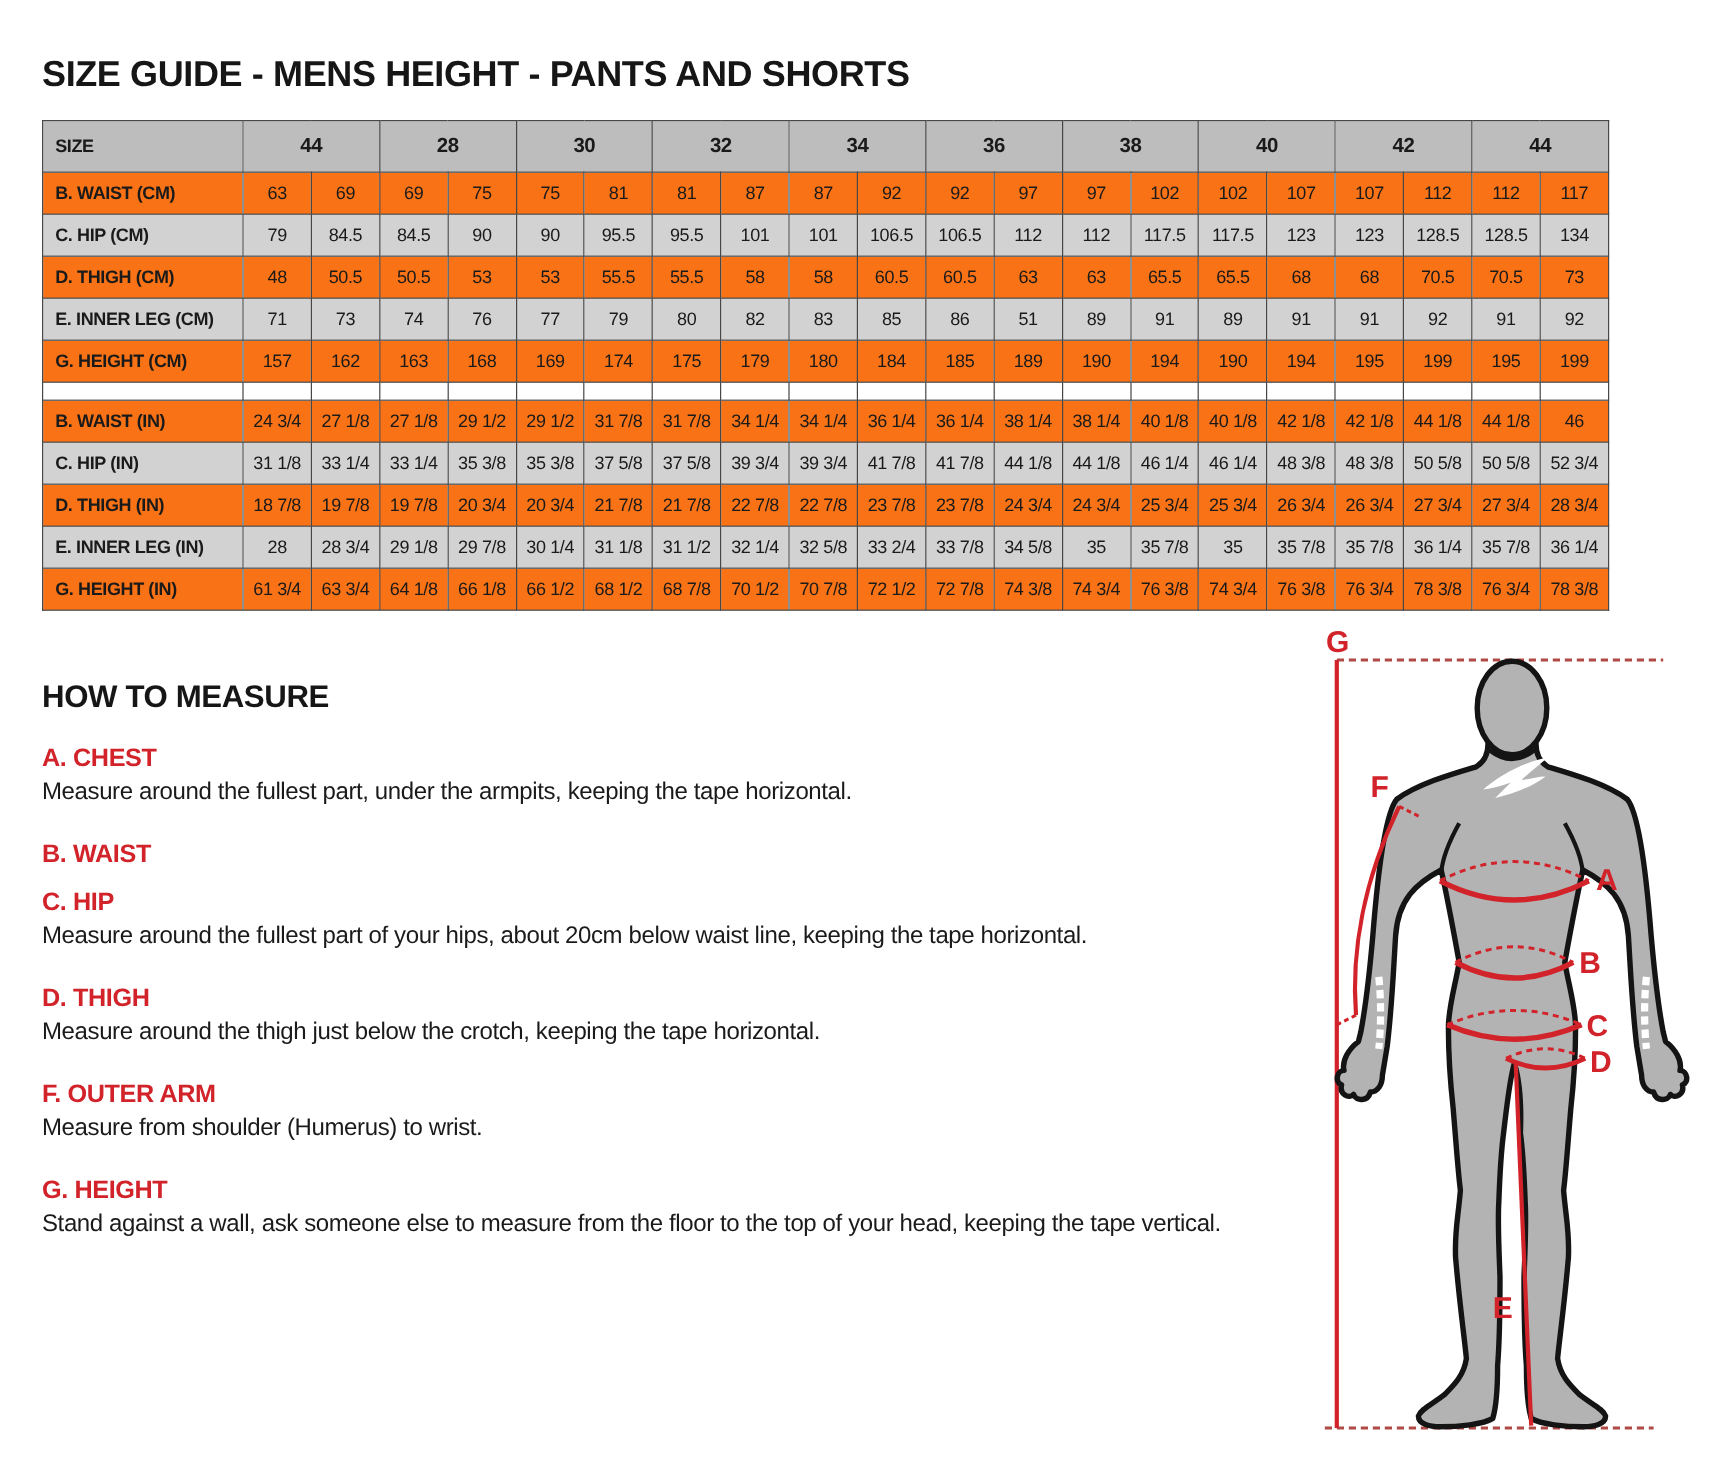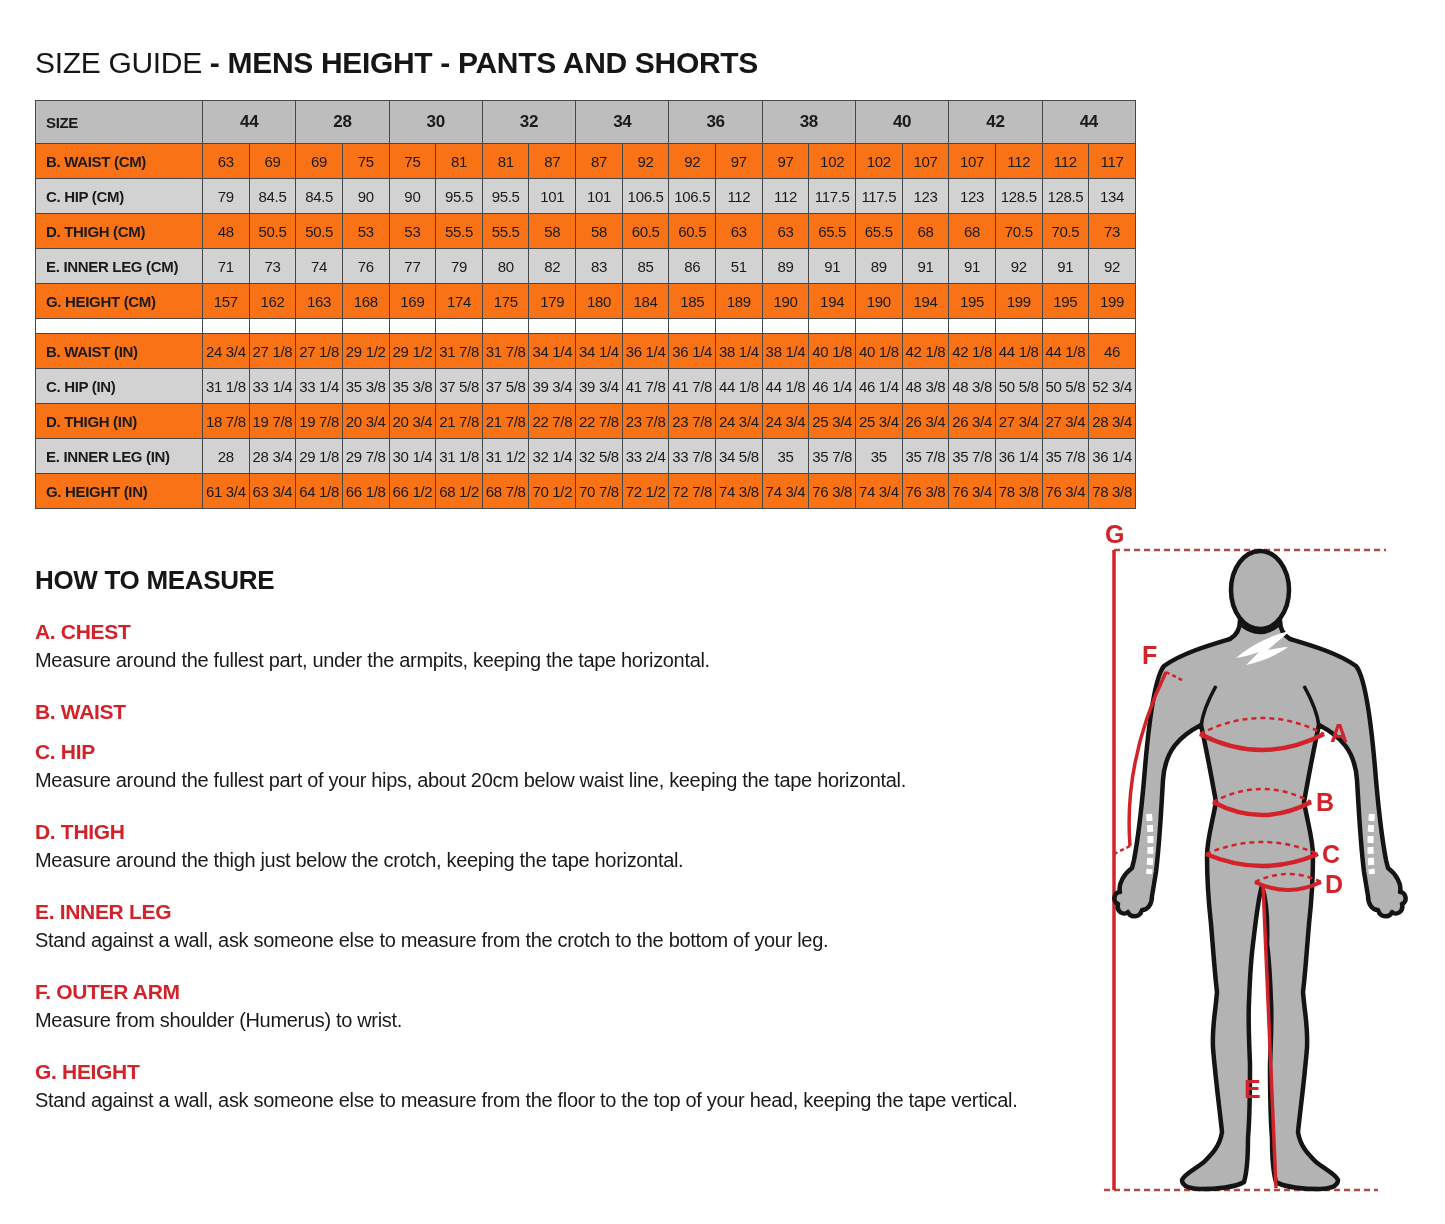--- a/index.html
+++ b/index.html
@@ -2,25 +2,25 @@
 <html><head>
 <meta charset="utf-8">
 <style>
   html,body{margin:0;padding:0;background:#fff;}
   #page{
     position:relative;width:1445px;height:1224px;background:#fff;overflow:hidden;
     font-family:"Liberation Sans",sans-serif;color:#111;letter-spacing:-0.02em;
   }
   
   .title{position:absolute;left:35px;top:46px;font-size:30px;line-height:34px;color:#161616;white-space:nowrap;}
-  .title .t-prefix{font-weight:400;}
+  .title .t-prefix{font-weight:700;}
   .title .t-sep,.title .t-main{font-weight:700;}
   
   .size-table{
-    position:absolute;left:35px;top:100px;width:1101px;
+    position:absolute;left:35px;top:100px;width:1306px;
     border-collapse:collapse;table-layout:fixed;border-radius:22px;
   }
   .size-table th,.size-table td{
     border:1px solid #474747;padding:0;vertical-align:middle;text-align:center;
     font-size:15px;color:#1a1a1a;overflow:hidden;
   }
   .size-table thead th{background:#bdbdbd;height:42px;font-size:17px;font-weight:700;}
   .size-table tbody tr{height:35px;background:#f97316;}
   .size-table tbody tr.alt{background:#d2d2d2;}
   .size-table tbody tr.sep{height:15px;background:#ffffff;}
@@ -350,24 +350,20 @@
         <div class="measure-section">
           <h3>B. WAIST</h3>
         </div>
         <div class="measure-section">
           <h3>C. HIP</h3>
           <p>Measure around the fullest part of your hips, about 20cm below waist line, keeping the tape horizontal.</p>
         </div>
         <div class="measure-section">
           <h3>D. THIGH</h3>
           <p>Measure around the thigh just below the crotch, keeping the tape horizontal.</p>
-        </div>
-        <div class="measure-section">
-          <h3>E. INNER LEG</h3>
-          <p>Stand against a wall, ask someone else to measure from the crotch to the bottom of your leg.</p>
         </div>
         <div class="measure-section">
           <h3>F. OUTER ARM</h3>
           <p>Measure from shoulder (Humerus) to wrist.</p>
         </div>
         <div class="measure-section">
           <h3>G. HEIGHT</h3>
           <p>Stand against a wall, ask someone else to measure from the floor to the top of your head, keeping the tape vertical.</p>
         </div>
       </div>

